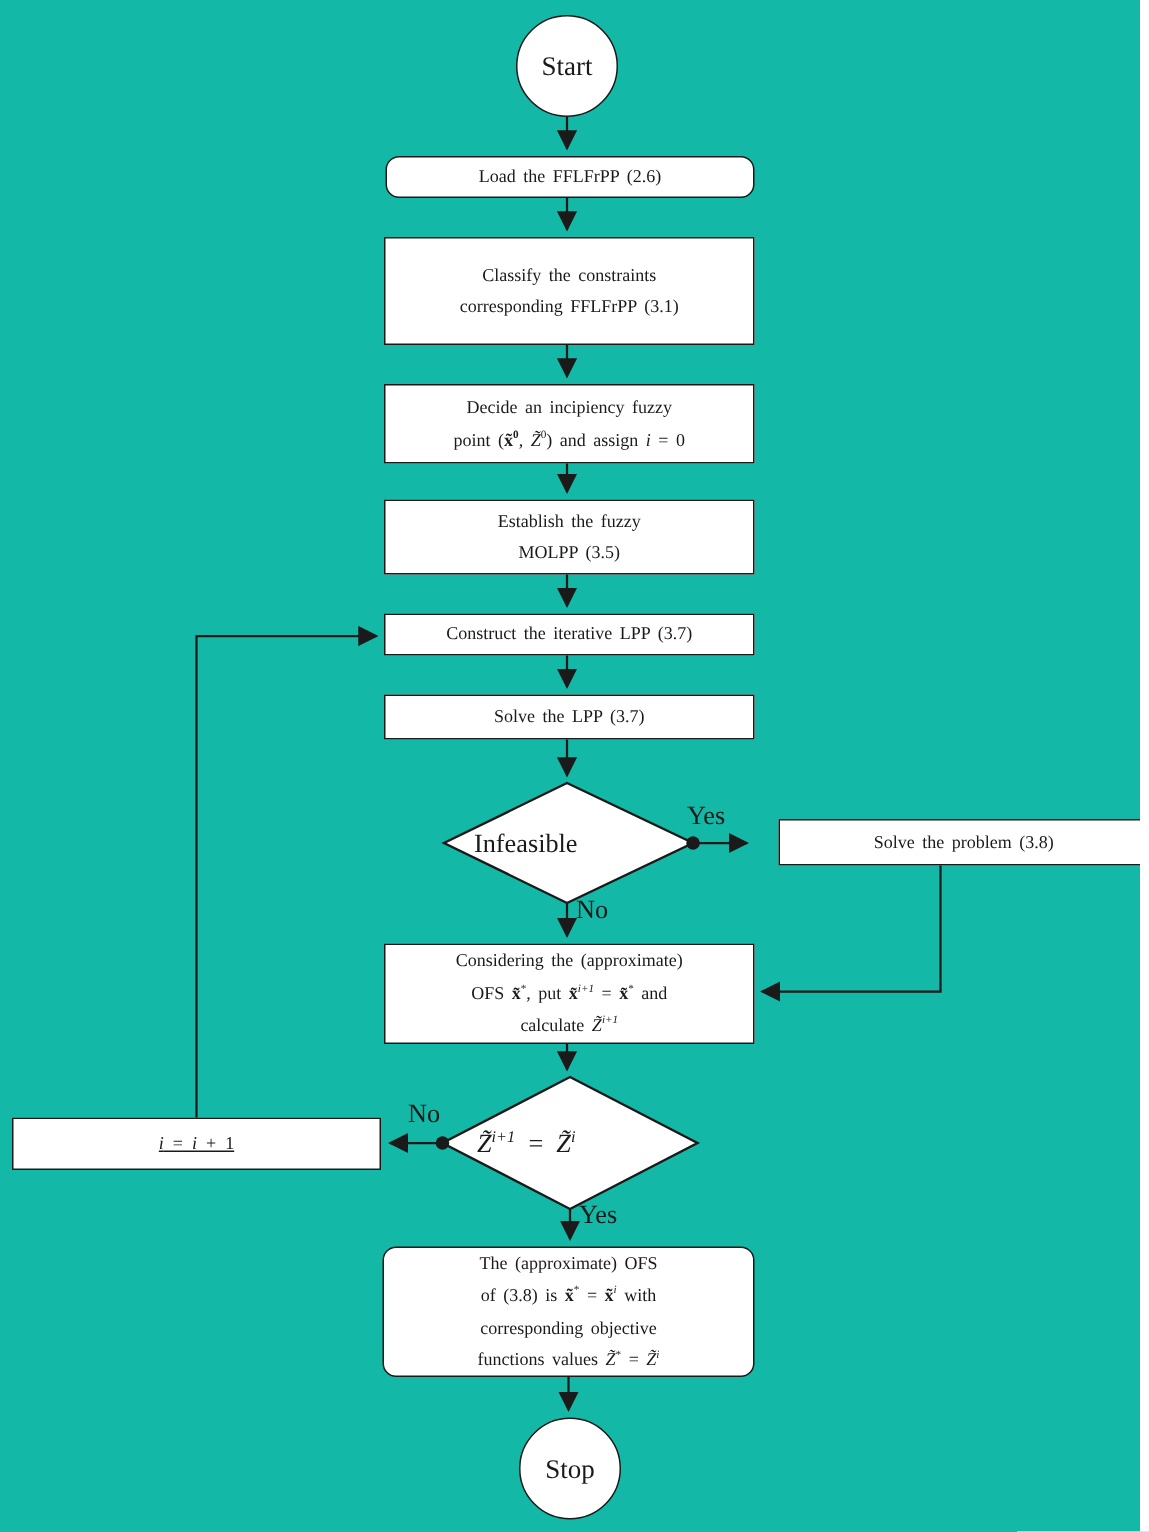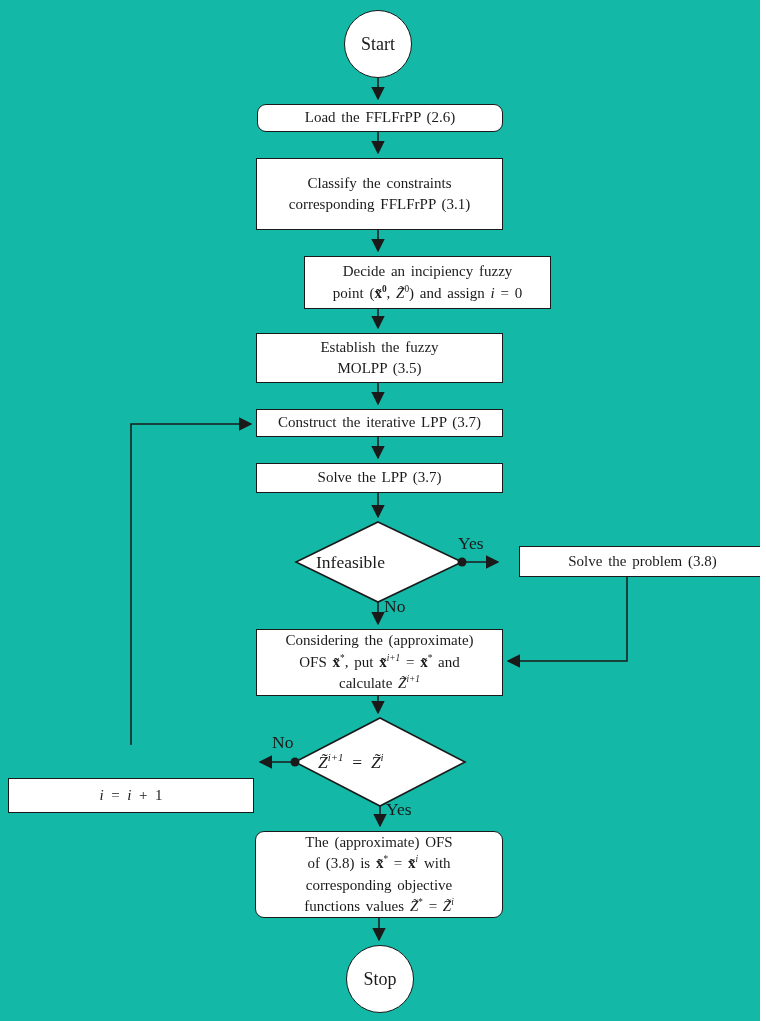--- a/index.html
+++ b/index.html
@@ -5,21 +5,21 @@
   * { margin:0; padding:0; box-sizing:border-box; }
   html,body { background:#ffffff; }
   body {
     font-family:"Liberation Serif","DejaVu Serif",serif;
     color:#1a1a1a;
   }
   .canvas { position:relative; width:760px; height:1021px; background:#14b8a6; overflow:hidden; }
   .node {
     position:absolute; display:flex; flex-direction:column;
     align-items:center; justify-content:center; text-align:right;
-    font-size:15px; line-height:21.5px; word-spacing:2px;
+    font-size:12px; line-height:21.5px; word-spacing:2px;
     background:#fff; border:1.6px solid #1a1a1a;
   }
   .rounded { border-radius:9px; }
   .terminal {
     position:absolute; border:1.6px solid #1a1a1a; border-radius:50%;
     display:flex; align-items:center; justify-content:center;
     font-size:18px; background:#fff;
   }
   .dtext {
     position:absolute; display:flex; align-items:center; 
@@ -37,21 +37,21 @@
   <div class="terminal" style="left:344px; top:10px; width:68px; height:68px;">Start</div>
   <div class="terminal" style="left:346px; top:945px; width:68px; height:68px;">Stop</div>
 
   <div class="node rounded" style="left:257px; top:104px; width:246px; height:28px;">
       <div><span>Load the FFLFrPP (2.6)</span></div>
     </div>
   <div class="node" style="left:256px; top:158px; width:247px; height:72px;">
       <div><span>Classify the constraints</span></div>
       <div><span>corresponding FFLFrPP (3.1)</span></div>
     </div>
-  <div class="node" style="left:256px; top:256px; width:247px; height:53px;margin-left:48px;">
+  <div class="node" style="left:256px; top:256px; width:247px; height:53px;">
       <div><span>Decide an incipiency fuzzy</span></div>
       <div><span>point (</span><span style="font-weight: bold;">x̃</span><sup style="font-weight: bold;">0</sup><span>, </span><span style="font-style: italic;">Z̃</span><sup>0</sup><span>) and assign </span><span style="font-style: italic;">i</span><span> = 0</span></div>
     </div>
   <div class="node" style="left:256px; top:333px; width:247px; height:50px;">
       <div><span>Establish the fuzzy</span></div>
       <div><span>MOLPP (3.5)</span></div>
     </div>
   <div class="node" style="left:256px; top:409px; width:247px; height:28px;">
       <div><span>Construct the iterative LPP (3.7)</span></div>
     </div>
@@ -59,21 +59,21 @@
       <div><span>Solve the LPP (3.7)</span></div>
     </div>
   <div class="node" style="left:503px; top:546px; width:247px; height:31px;margin-left:16px;">
       <div><span>Solve the problem (3.8)</span></div>
     </div>
   <div class="node" style="left:256px; top:629px; width:247px; height:67px;">
       <div><span>Considering the (approximate)</span></div>
       <div><span>OFS </span><span style="font-weight: bold;">x̃</span><sup>*</sup><span>, put </span><span style="font-weight: bold;">x̃</span><sup style="font-style: italic;">i+1</sup><span> = </span><span style="font-weight: bold;">x̃</span><sup>*</sup><span> and</span></div>
       <div><span>calculate </span><span style="font-style: italic;">Z̃</span><sup style="font-style: italic;">i+1</sup></div>
     </div>
-  <div class="node" style="left:8px; top:778px; width:246px; height:35px;">
+  <div class="node" style="left:8px; top:745px; width:246px; height:35px;text-decoration:underline;">
       <div><span style="font-style: italic;">i</span><span> = </span><span style="font-style: italic;">i</span><span> + 1</span></div>
     </div>
   <div class="node rounded" style="left:255px; top:831px; width:248px; height:87px;font-family:Liberation Serif, serif;">
       <div><span>The (approximate) OFS</span></div>
       <div><span>of (3.8) is </span><span style="font-weight: bold;">x̃</span><sup>*</sup><span> = </span><span style="font-weight: bold;">x̃</span><sup style="font-style: italic;">i</sup><span> with</span></div>
       <div><span>corresponding objective</span></div>
       <div><span>functions values </span><span style="font-style: italic;">Z̃</span><sup>*</sup><span> = </span><span style="font-style: italic;">Z̃</span><sup style="font-style: italic;">i</sup></div>
     </div>
 
   <svg class="connectors" width="766" height="1021" viewBox="0 0 766 1021">

